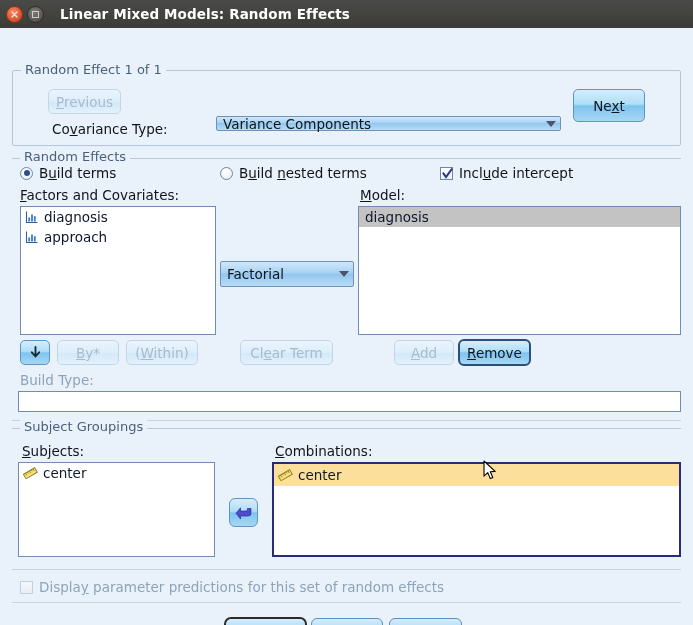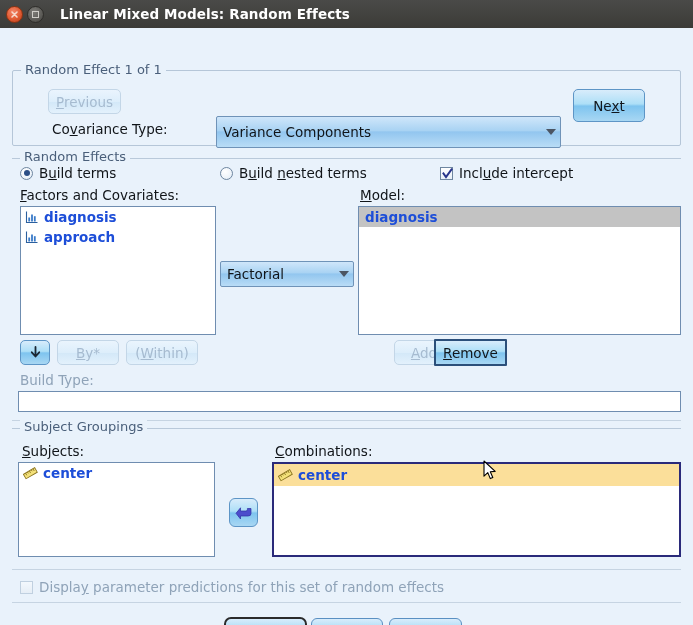--- a/index.html
+++ b/index.html
@@ -130,43 +130,43 @@
     border: 1px solid #5d95c6;
     background: linear-gradient(to bottom, #d8ecfb 0%, #addff7 45%, #7ec4ef 52%, #a8d7f3 100%);
   }
   .btn.disabled {
     color: #a6bbd0;
     border: 1px solid #c3d6e7;
     background: linear-gradient(to bottom, #eaf4fd 0%, #ddeefb 50%, #d3e8f8 52%, #e3f1fc 100%);
   }
   .btn.focusring {
     border: 2px solid #2b4f7a;
-    border-radius: 1px;
+    border-radius: 6px;
+    margin-left: 24px;
   }
 
   
   .listbox {
     position: absolute;
     background: #ffffff;
     border: 1px solid #6f8db0;
     box-sizing: border-box;
     overflow: hidden;
   }
   .listbox.focused {
     border: 2px solid #2a2a7a;
   }
   .listrow {
     display: flex;
     align-items: center;
     height: 20px;
     padding: 0 2px 0 4px;
     font-size: 13.5px;
-    color: #1d4ed8;
-    white-space: nowrap;
-    font-weight: bold;
+    color: #0f172a;
+    white-space: nowrap;
   }
   .listrow.sel-gray { background: #c3c3c3; }
   .listrow.sel-amber { background: #fbdf9a; }
   .listrow .txt { margin-left: 5px; }
 
   
   .icon-nominal {
     width: 14px; height: 14px;
     flex: 0 0 auto;
     position: relative;
@@ -309,21 +309,21 @@
   <div class="btn disabled" style="left:48px; top:61px; width:73px; height:25px;">
     <span><span class="u">P</span>revious</span>
   </div>
 
   <div class="btn enabled" style="left:573px; top:61px; width:72px; height:33px;">
     <span>Ne<span class="u">x</span>t</span>
   </div>
 
   <div class="lbl" style="left:52px; top:93px;">Co<span class="u">v</span>ariance Type:</div>
 
-  <div class="combo" style="left:216px; top:88px; width:345px; height:32px;">
+  <div class="combo" style="left:216px; top:88px; width:345px; height:15px;">
     <span class="cval">Variance Components</span>
     <span class="carrow"></span>
   </div>
 
   <div class="group etched" style="left:12px; top:130px; width:669px; height:1px;">
     <span class="etch-top"></span>
     <span class="legend" style="top:-9px;">Random Effects</span>
   </div>
 
   <div class="ctl" style="left:20px; top:137px;">
@@ -394,20 +394,23 @@
   </div>
 
   <div class="btn disabled" style="left:57px; top:312px; width:62px; height:25px;">
     <span><span class="u">B</span>y*</span>
   </div>
 
   <div class="btn disabled" style="left:126px; top:312px; width:72px; height:25px;">
     <span>(<span class="u">W</span>ithin)</span>
   </div>
 
+  <div class="btn disabled" style="left:240px; top:312px; width:93px; height:25px;">
+    <span>Cl<span class="u">e</span>ar Term</span>
+  </div>
 
   <div class="btn disabled" style="left:364px; top:312px; width:60px; height:25px;margin-left:30px;">
     <span><span class="u">A</span>dd</span>
   </div>
 
   <div class="btn enabled focusring" style="left:434px; top:311px; width:73px; height:27px;">
     <span><span class="u">R</span>emove</span>
   </div>
 
   <div class="lbl muted" style="left:20px; top:344px;">Build Type:</div>

